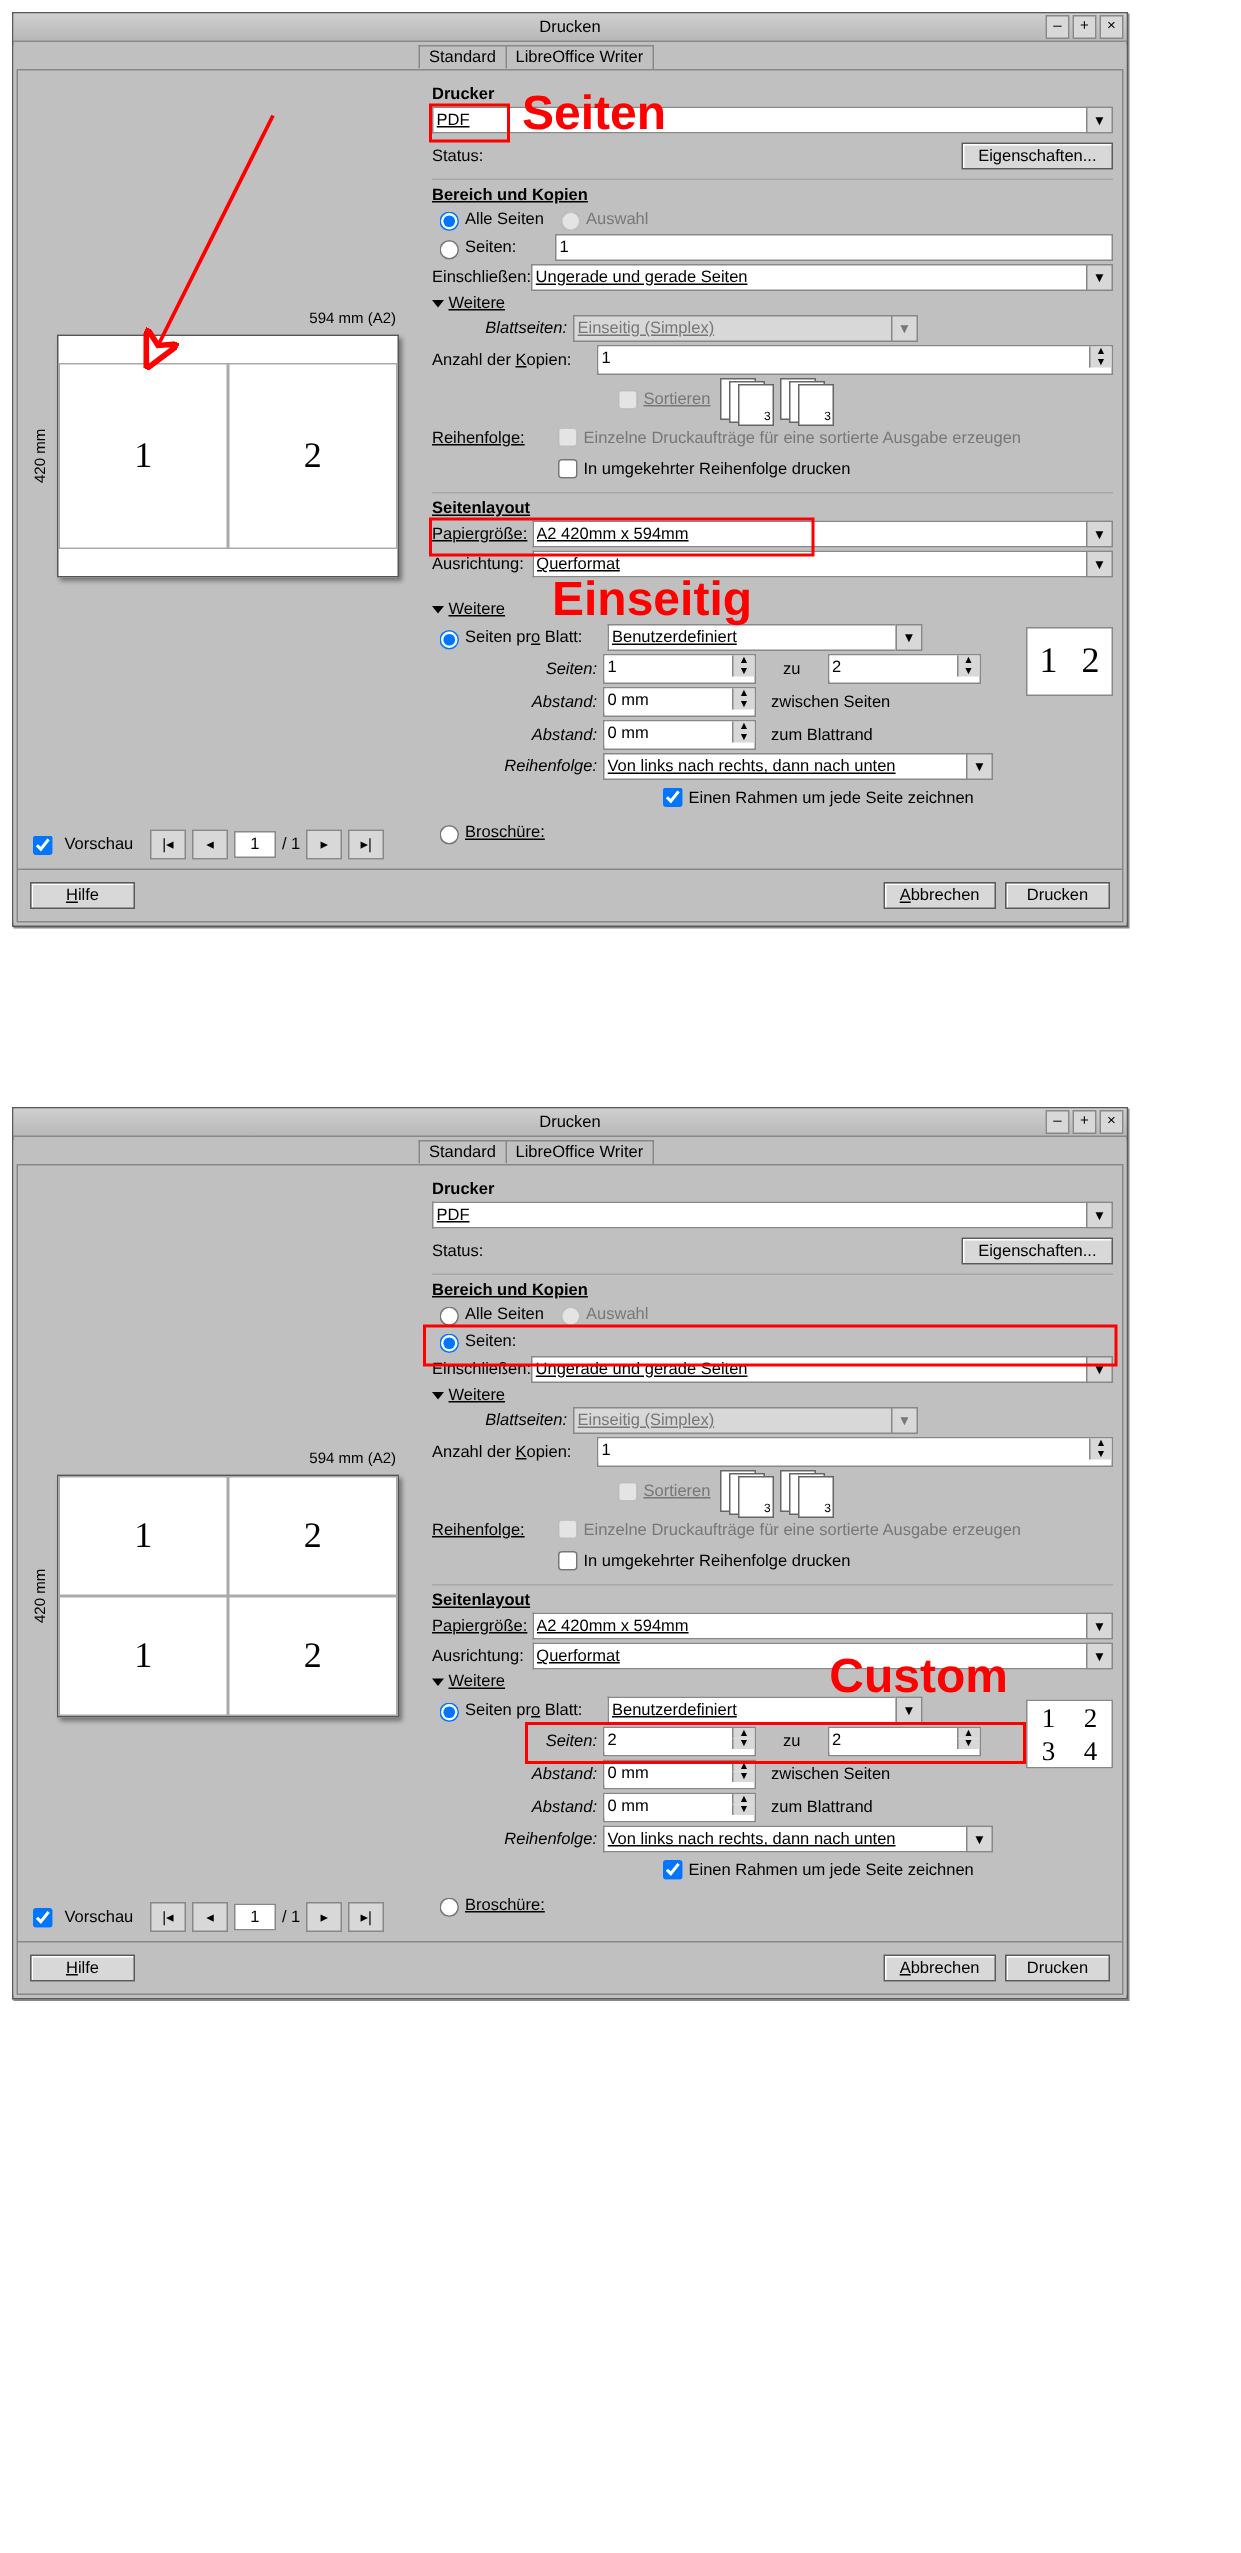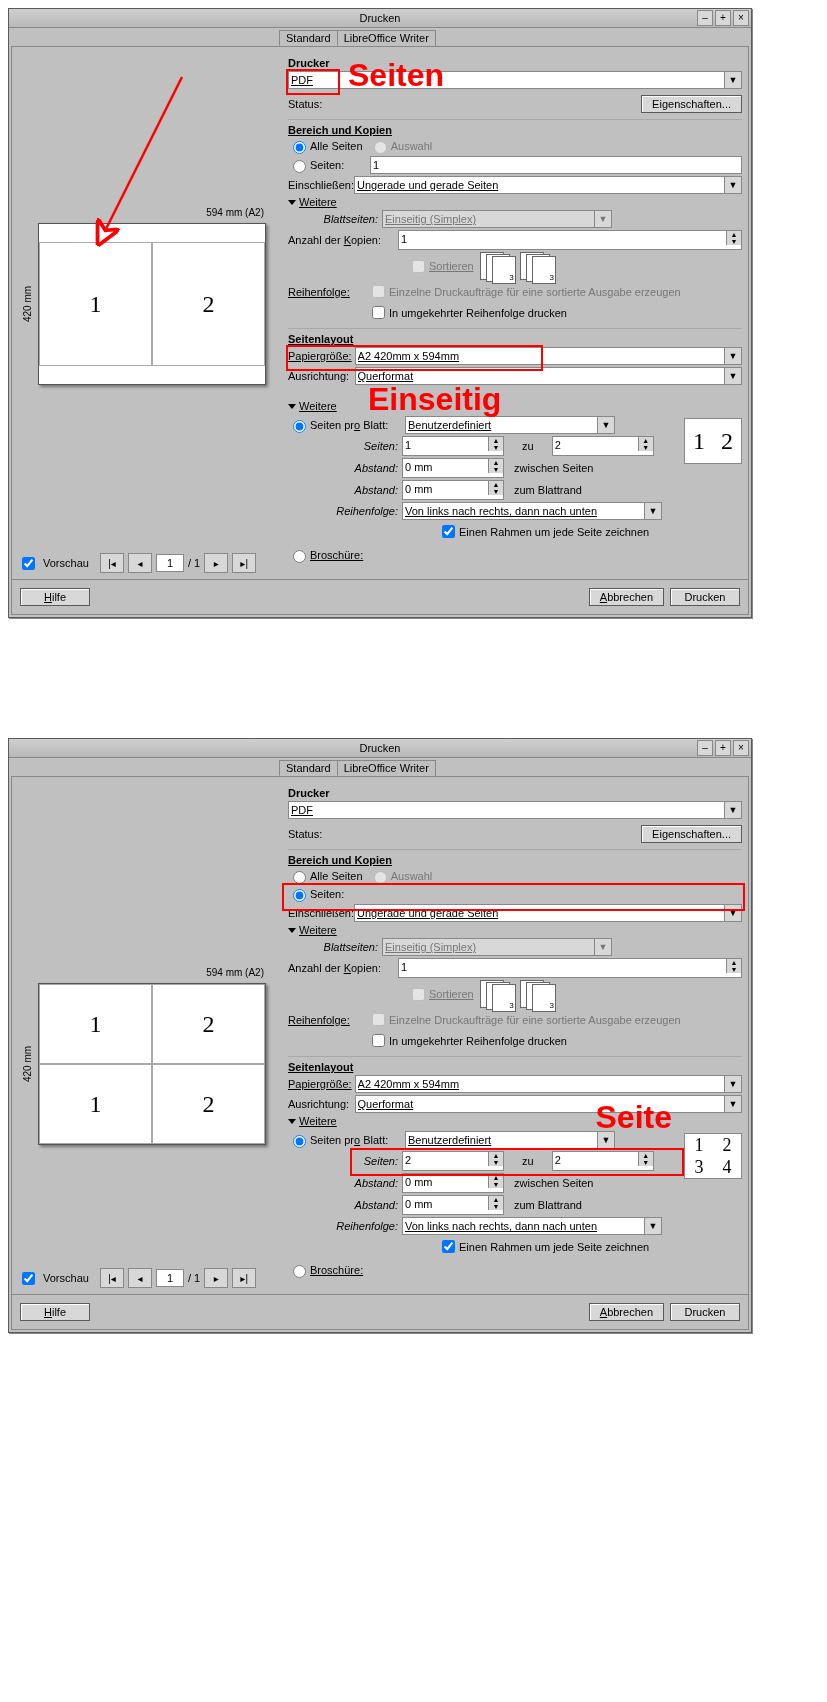--- a/index.html
+++ b/index.html
@@ -569,21 +569,21 @@
            <input type="text" value="Querformat" style="">
                     <div class="dd">▼</div>
          </div>
        </div>
        <div class="fieldrow">
                   <span class="tri"></span>
                   <span style="text-decoration:underline">Weitere</span>
                 </div>
 
        <div style="display:flex;position:relative">
-        <div class="annot" style="right:70px;top:-30px;">Seite</div>
+        <div class="annot" style="right:70px;top:-30px;">Custom</div>
         <div style="flex:1">
          <div class="fieldrow">
            <input type="radio" class="radio" checked="" style="">
            <span style="width:95px">Seiten pr<u>o</u> Blatt:</span>
            <div class="combo" style="width:210px">
              <input type="text" value="Benutzerdefiniert" style="">
                         <div class="dd">▼</div>
            </div>
          </div>
          <div class="fieldrow" style="position:relative">

